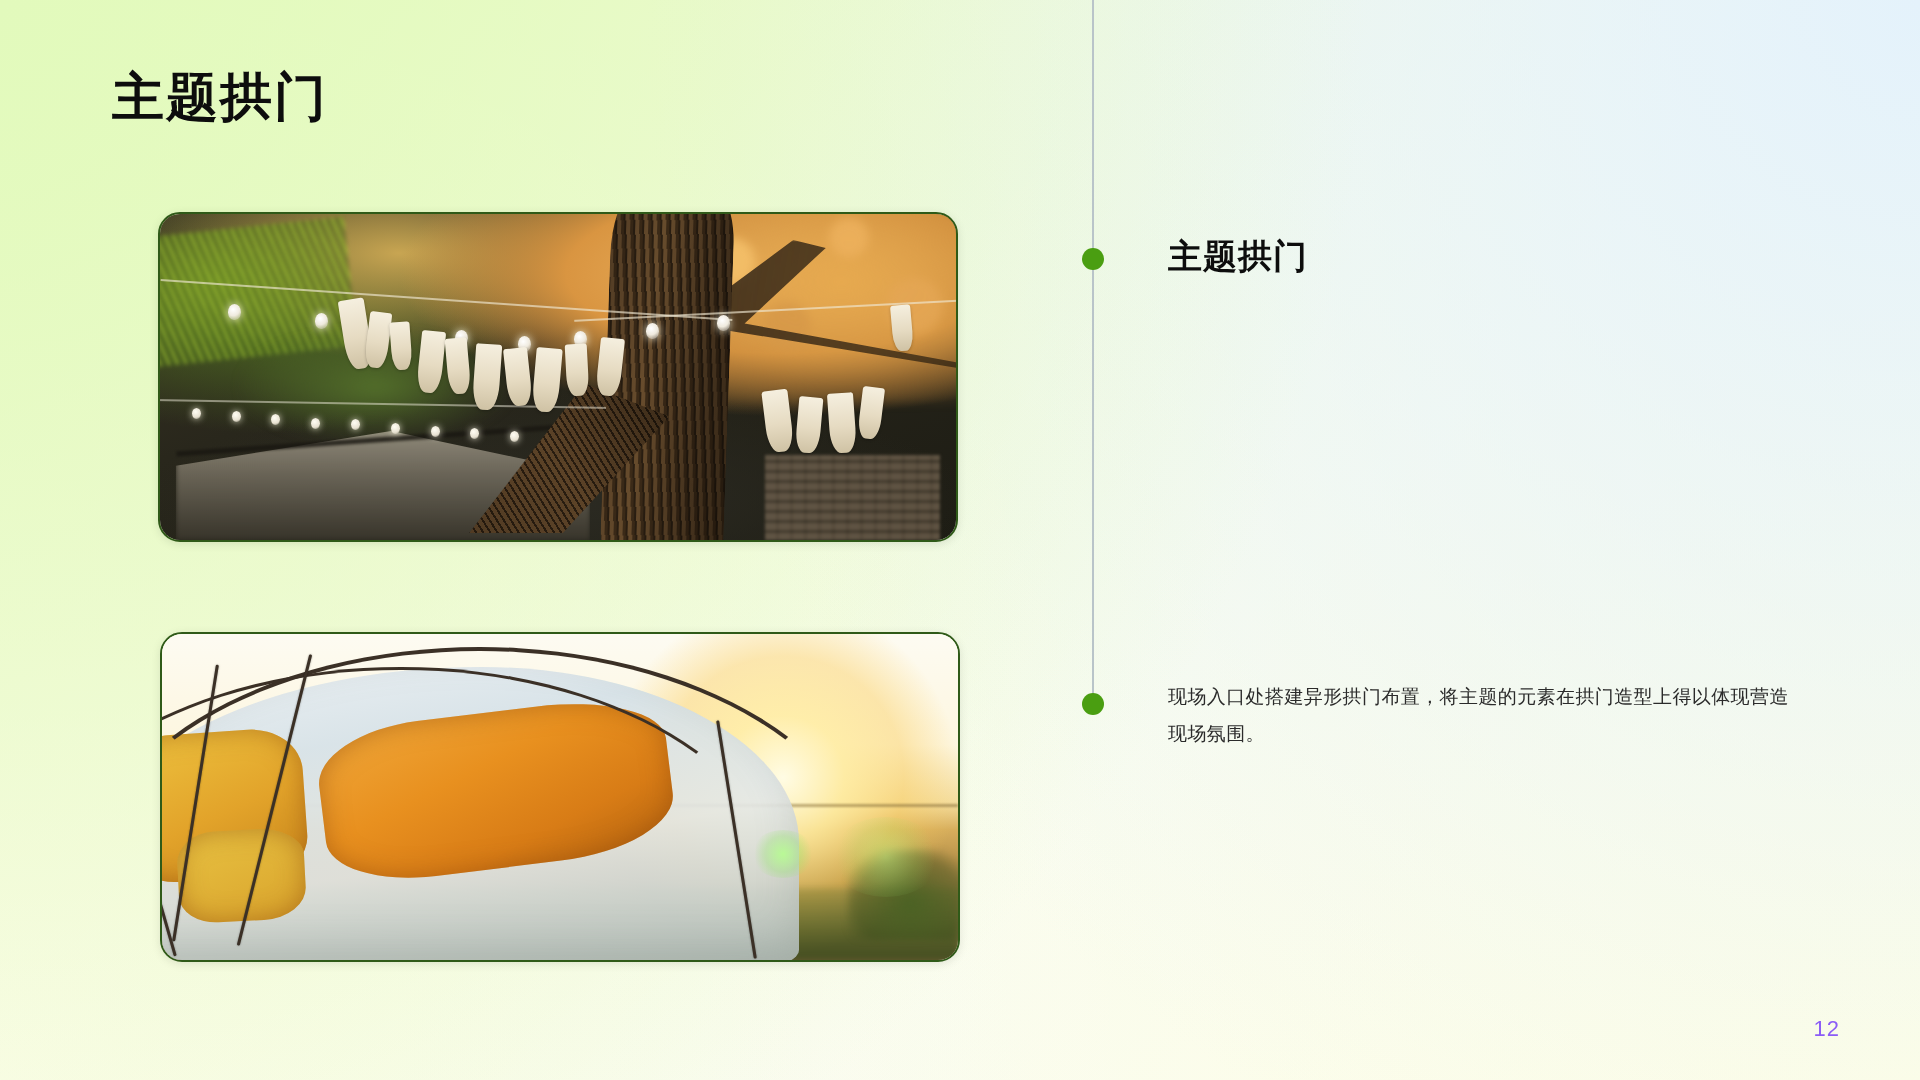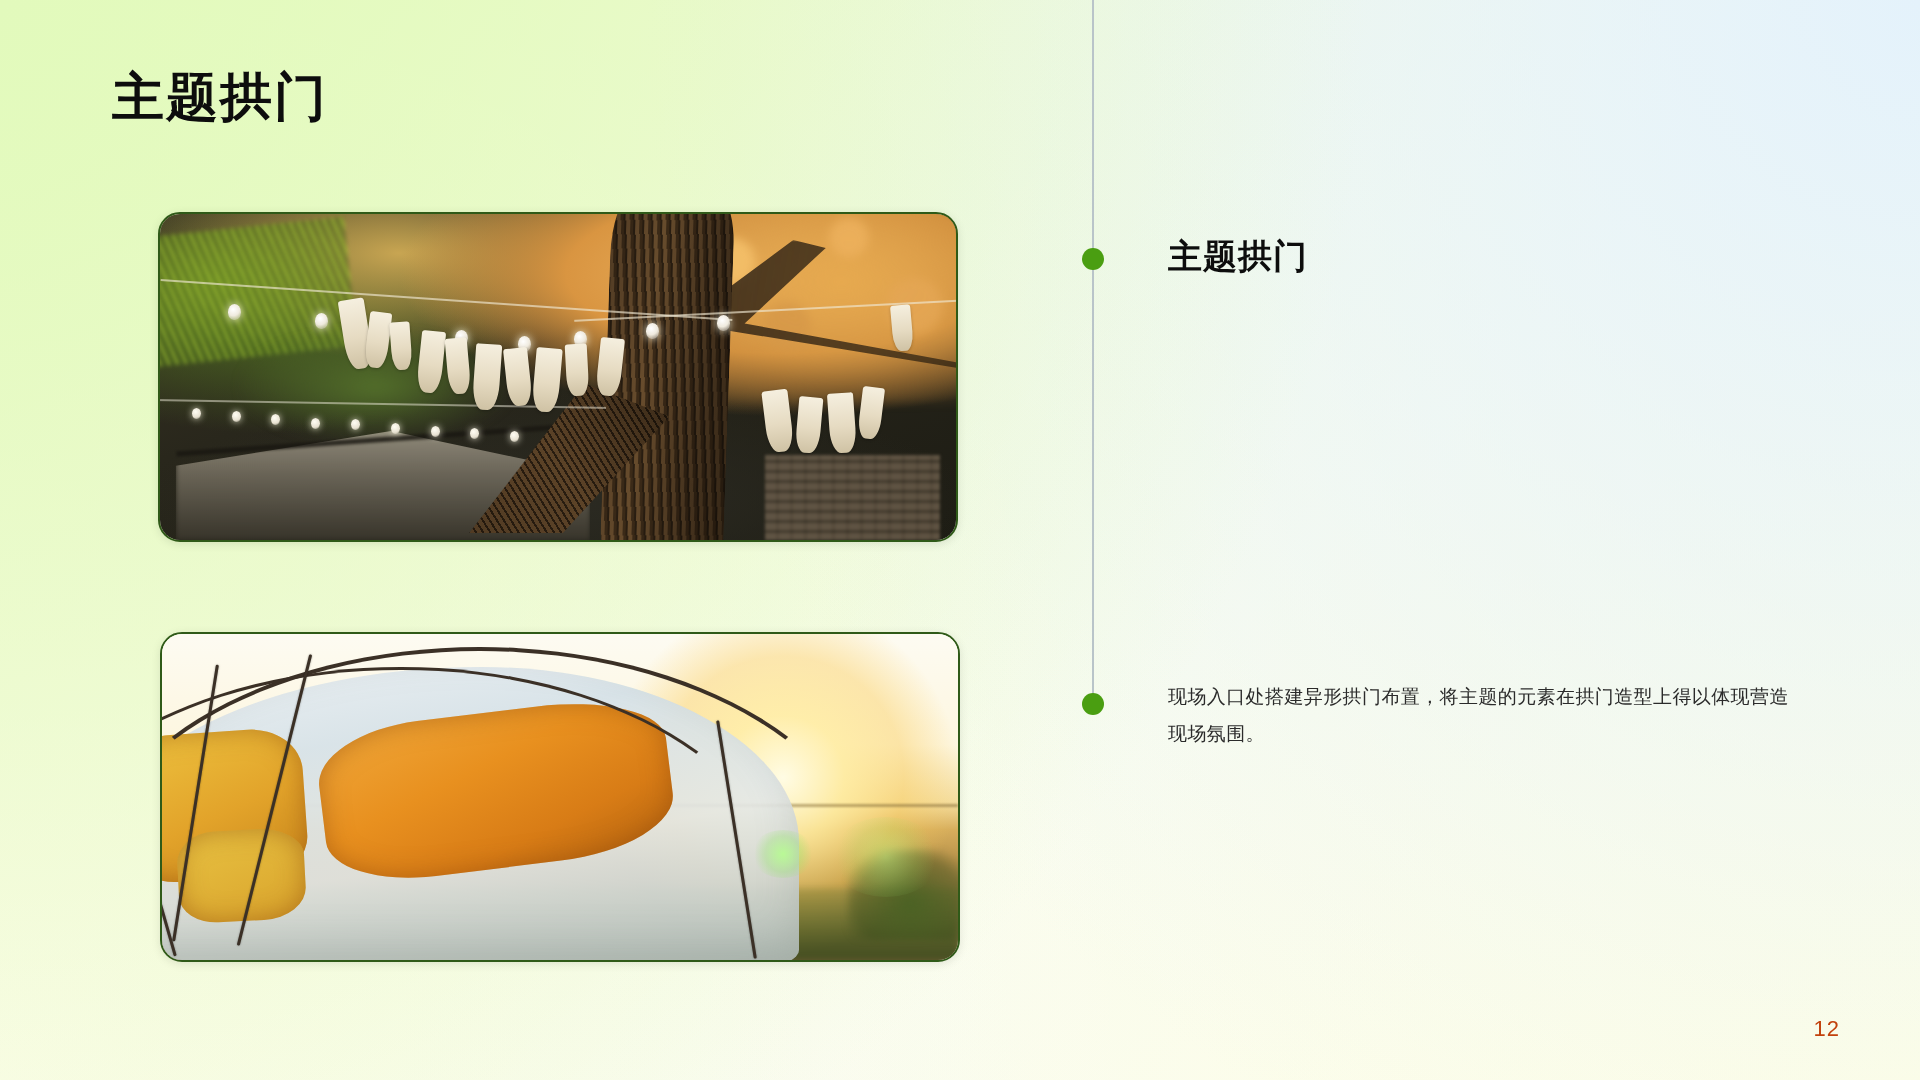--- a/index.html
+++ b/index.html
@@ -204,21 +204,21 @@
     font-size:34px; font-weight:bold; color:#0d0d0d;
     letter-spacing:1px; margin-bottom:26px;
   }
   .section-body {
     font-size:19px; color:#2b2b2b; line-height:1.95; letter-spacing:.4px;
   }
 
   
   #page-number {
     position:absolute; right:80px; bottom:38px;
-    font-size:22px; color:#c2410c; letter-spacing:1px;
+    font-size:22px; color:#8b5cf6; letter-spacing:1px;
   }
 </style>
 </head>
 <body>
 
 <div id="slide-title">主题拱门</div>
 
 <div class="photo-card" id="photo-garland">
   <div class="photo-inner">
     <div class="g-sky"></div>

